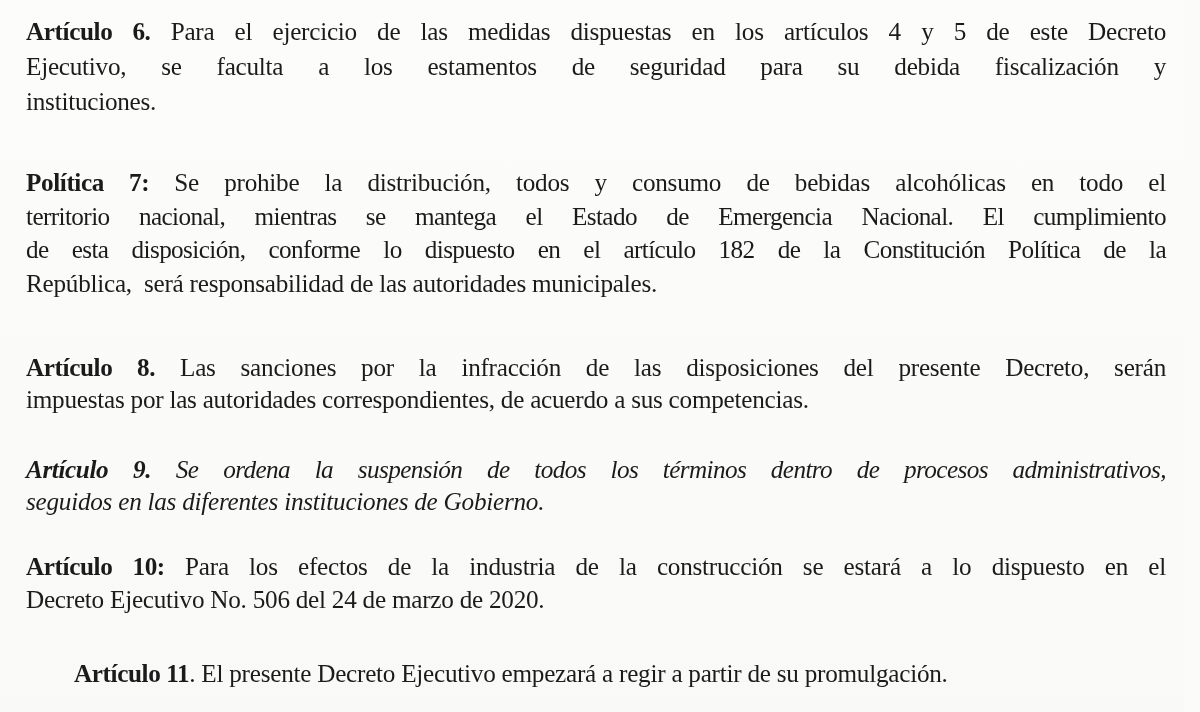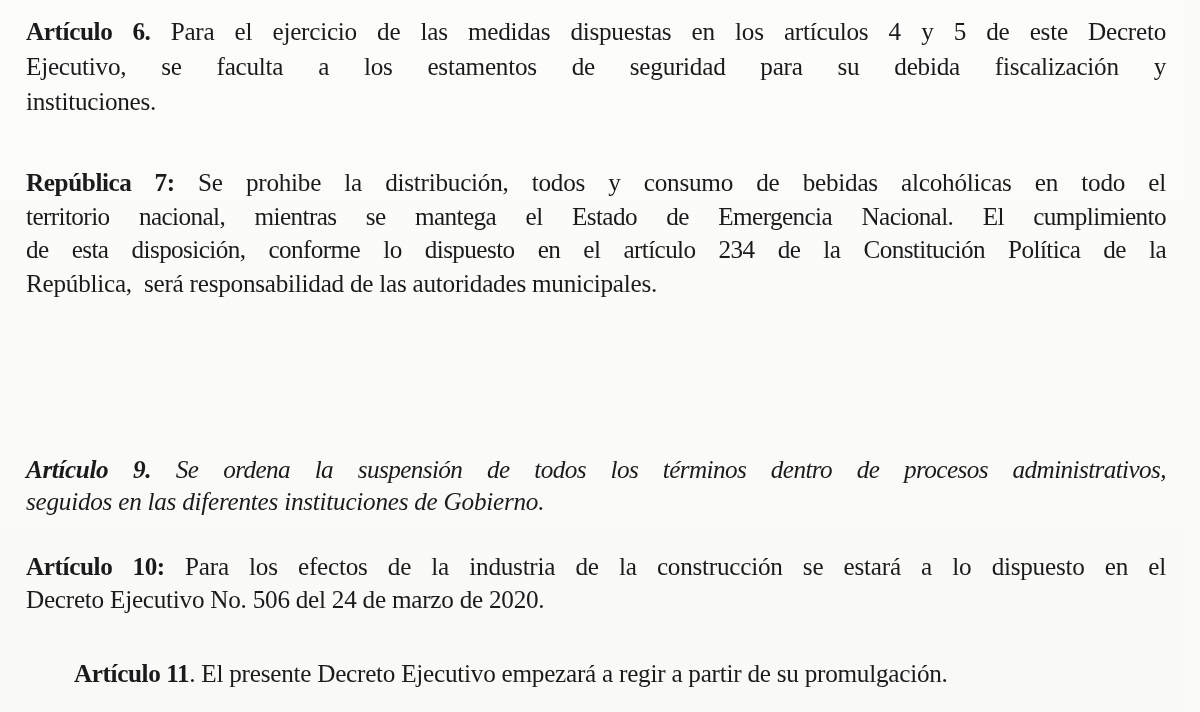--- a/index.html
+++ b/index.html
@@ -54,26 +54,30 @@
 
 <div class="page">
 
   <div class="article art6">
     <span class="line l1"><span class="label">Artículo 6.</span><span> Para el ejercicio de las medidas dispuestas en los artículos 4 y 5 de este Decreto</span></span>
     <span class="line l2">Ejecutivo, se faculta a los estamentos de seguridad para su debida fiscalización y</span>
     <span class="line last">instituciones.</span>
   </div>
 
   <div class="article art7">
-    <span class="line"><span class="label">República 7:</span><span> Se prohibe la distribución, todos y consumo de bebidas alcohólicas en todo el</span></span>
+    <span class="line"><span class="label">Política 7:</span><span> Se prohibe la distribución, todos y consumo de bebidas alcohólicas en todo el</span></span>
     <span class="line" style="letter-spacing:-0.6px">territorio nacional, mientras se mantega el Estado de Emergencia Nacional. El cumplimiento</span>
-    <span class="line" style="letter-spacing:-0.6px">de esta disposición, conforme lo dispuesto en el artículo 234 de la Constitución Política de la</span>
+    <span class="line" style="letter-spacing:-0.6px">de esta disposición, conforme lo dispuesto en el artículo 182 de la Constitución Política de la</span>
     <span class="line last" style="white-space:pre">República,  será responsabilidad de las autoridades municipales.</span>
   </div>
 
+  <div class="article art8">
+    <span class="line"><span class="label">Artículo 8.</span><span> Las sanciones por la infracción de las disposiciones del presente Decreto, serán</span></span>
+    <span class="line last">impuestas por las autoridades correspondientes, de acuerdo a sus competencias.</span>
+  </div>
 
   <div class="article art9">
     <span class="line" style="letter-spacing:-0.6px"><span class="label">Artículo 9.</span><span> Se ordena la suspensión de todos los términos dentro de procesos administrativos,</span></span>
     <span class="line last">seguidos en las diferentes instituciones de Gobierno.</span>
   </div>
 
   <div class="article art10">
     <span class="line"><span class="label">Artículo 10:</span><span> Para los efectos de la industria de la construcción se estará a lo dispuesto en el</span></span>
     <span class="line last">Decreto Ejecutivo No. 506 del 24 de marzo de 2020.</span>
   </div>

